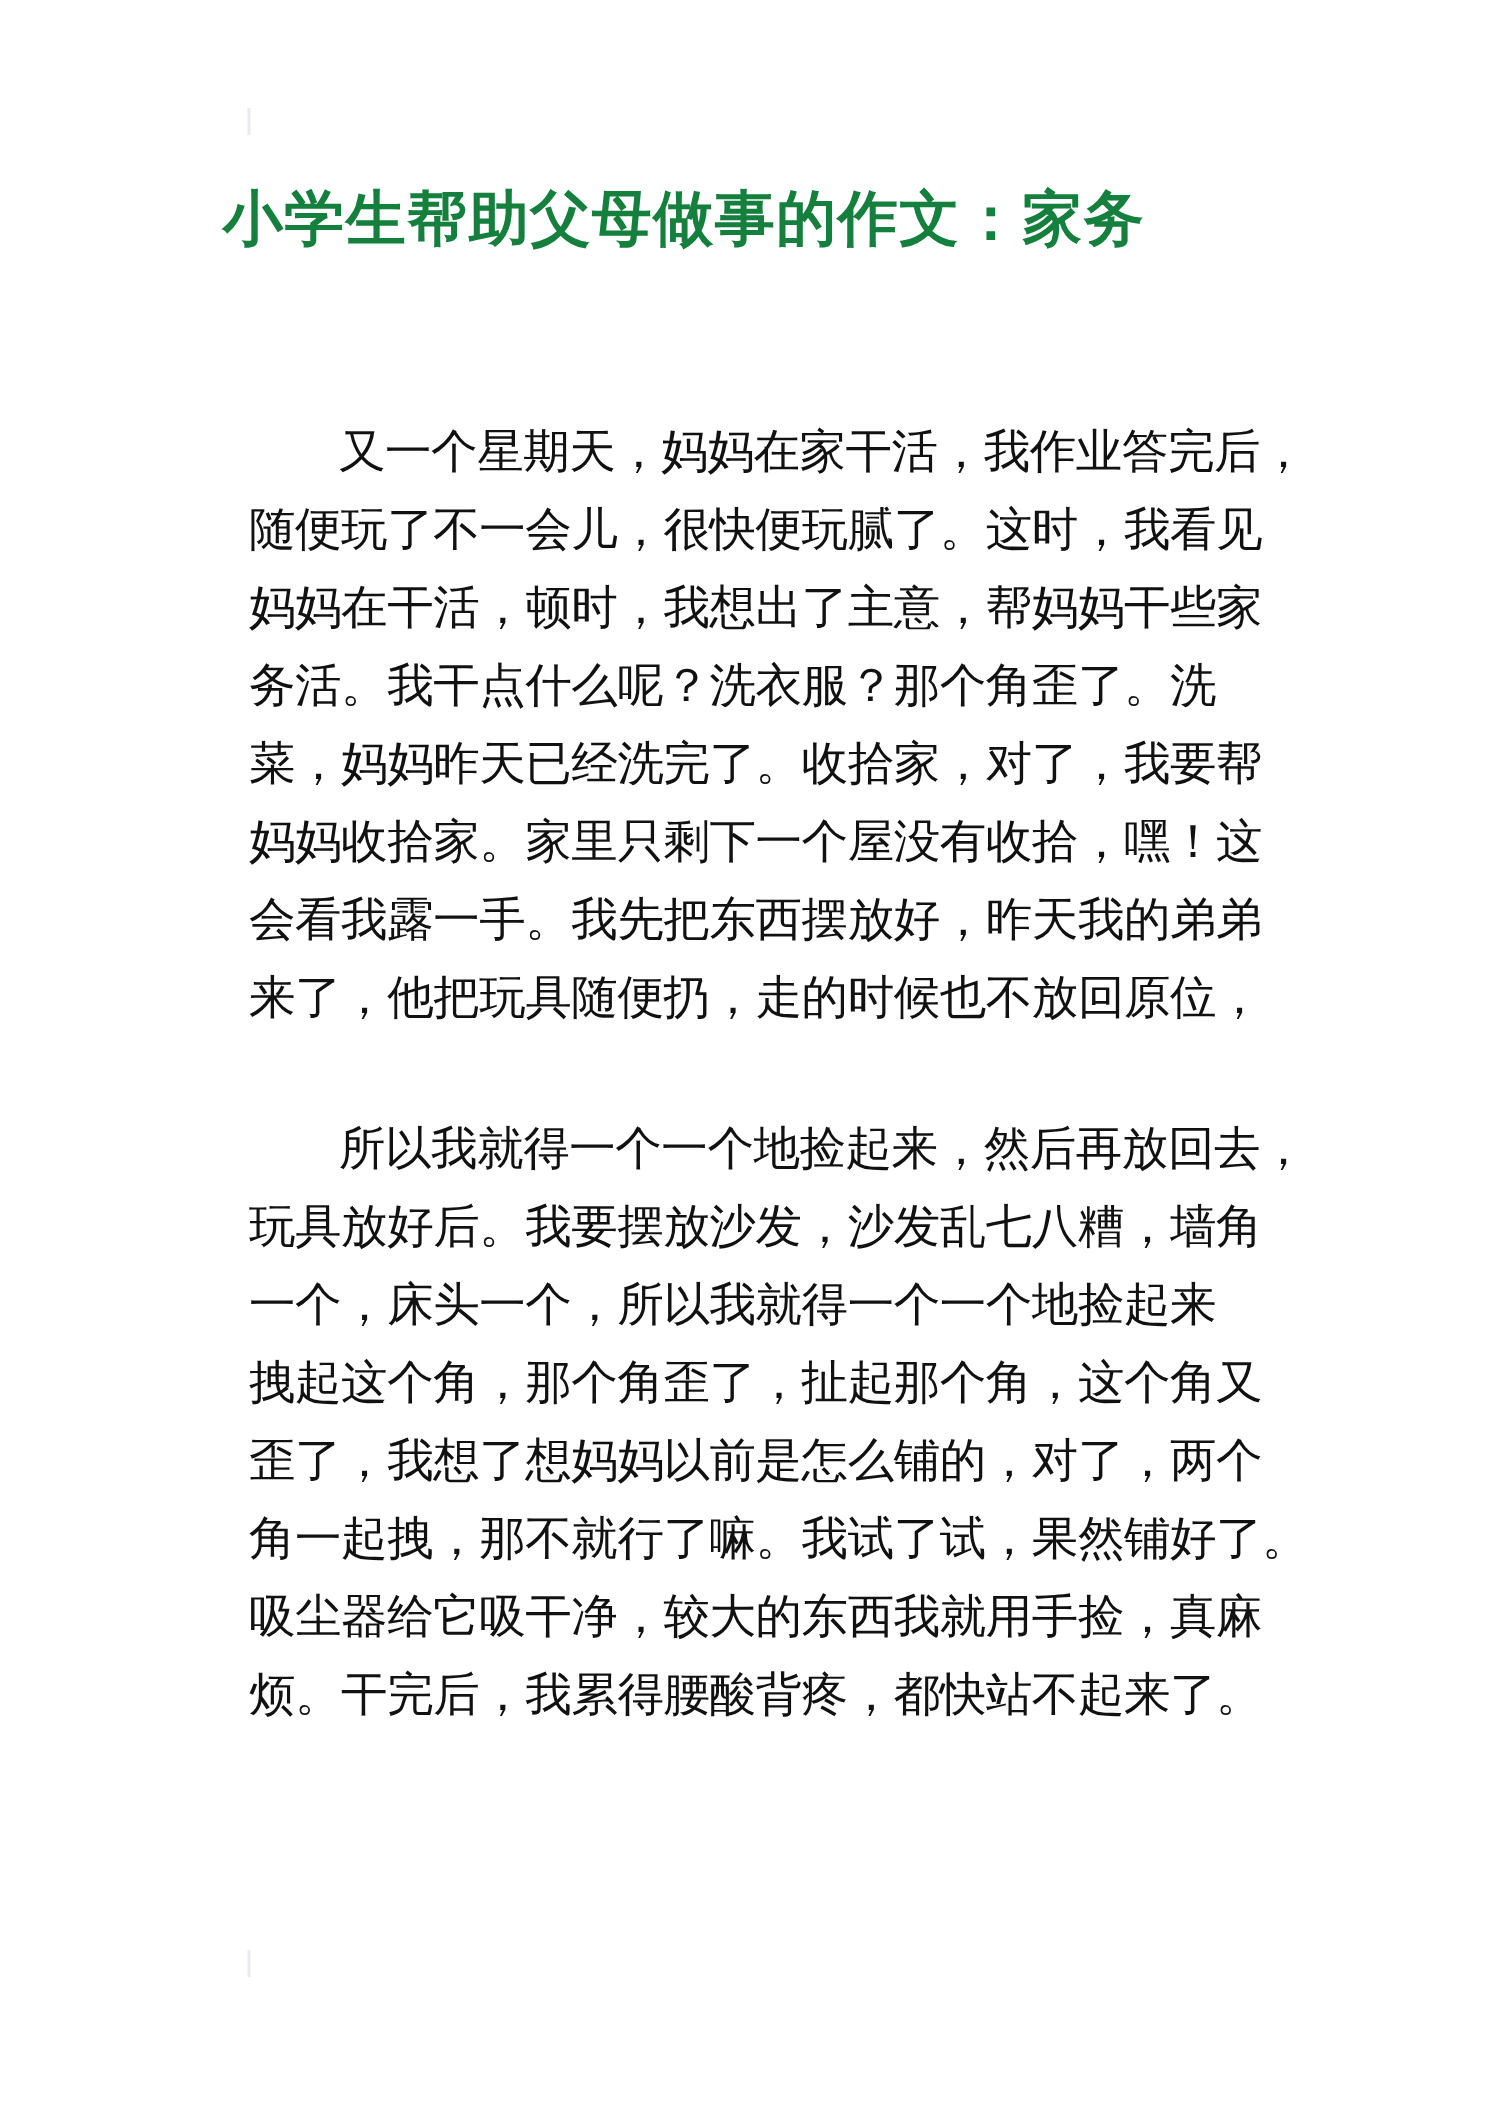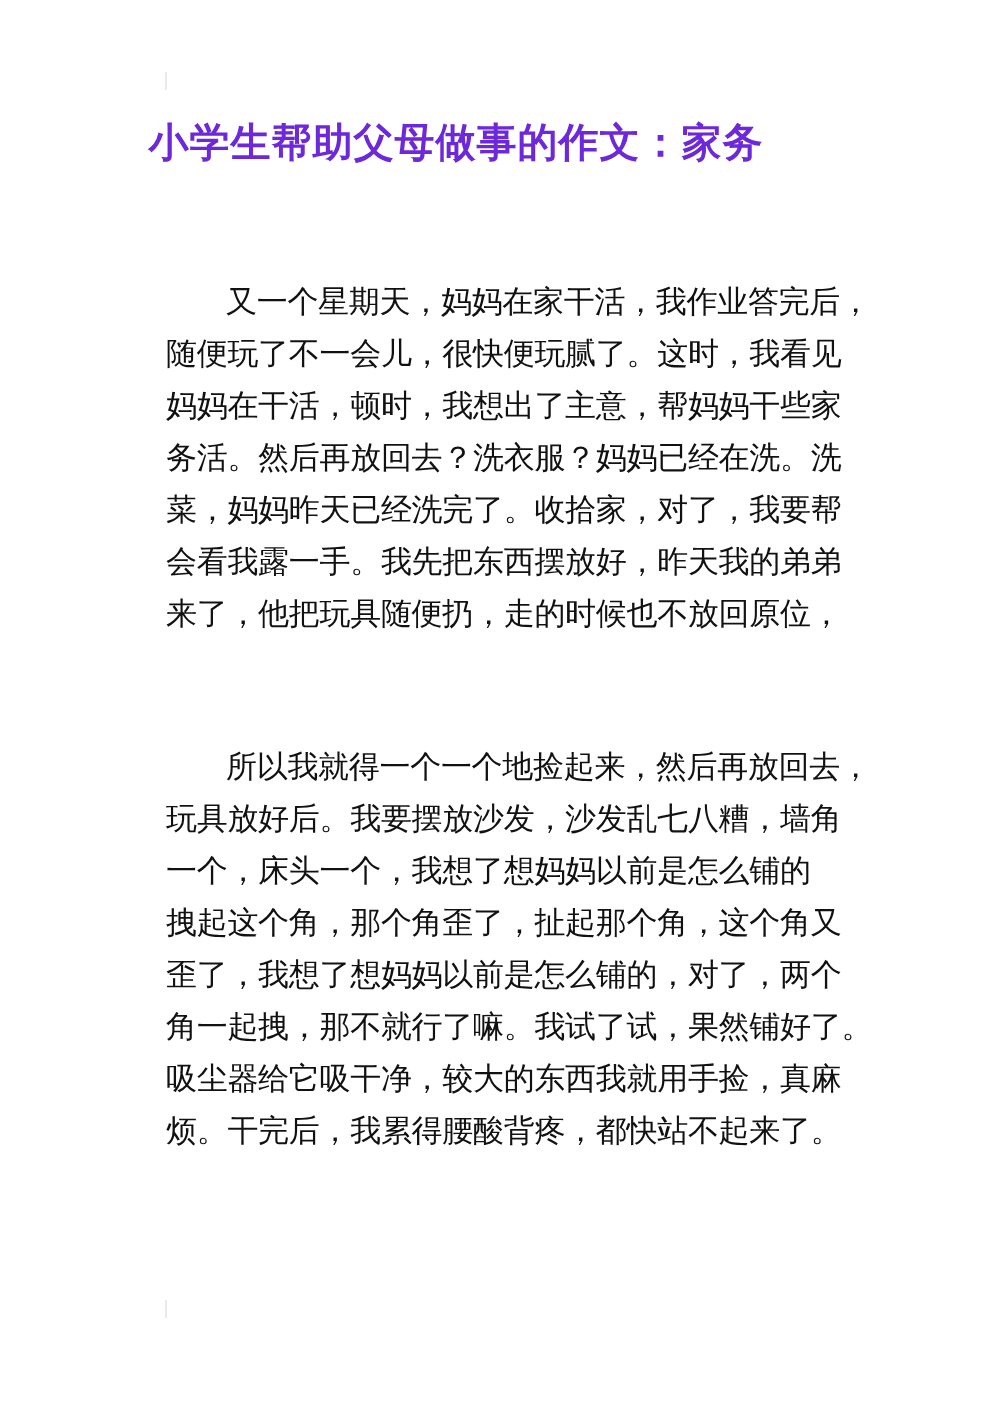--- a/index.html
+++ b/index.html
@@ -30,26 +30,26 @@
       background: #ece8f0;
     }
     .margin-mark.top { top: 72px; }
     .margin-mark.bottom { top: 1300px; }
     .title {
       position: absolute;
       top: 118px;
       left: 0;
       width: 912px;
       text-align: center;
-      font-family: Liberation Mono, monospace;
+      font-family: Liberation Sans, sans-serif;
       font-weight: bold;
       font-size: 40px;
       line-height: 56px;
       letter-spacing: 1px;
-      color: #6d28d9;
+      color: #15803d;
       margin: 0;
     }
     .paragraph {
       position: absolute;
       left: 166px;
       width: 680px;
       margin: 0;
     }
     .line {
       display: block;
@@ -71,30 +71,31 @@
 
 <div class="page">
   <div class="margin-mark top"></div>
 
   <h1 class="title">小学生帮助父母做事的作文：家务</h1>
 
   <div class="paragraph" id="para-1">
     <span class="line indent">又一个星期天，妈妈在家干活，我作业答完后，</span>
     <span class="line">随便玩了不一会儿，很快便玩腻了。这时，我看见</span>
     <span class="line">妈妈在干活，顿时，我想出了主意，帮妈妈干些家</span>
-    <span class="line">务活。然后再放回去？洗衣服？妈妈已经在洗。洗</span>
+    <span class="line">务活。我干点什么呢？洗衣服？那个角歪了。洗</span>
     <span class="line">菜，妈妈昨天已经洗完了。收拾家，对了，我要帮</span>
+    <span class="line">妈妈收拾家。家里只剩下一个屋没有收拾，嘿！这</span>
     <span class="line">会看我露一手。我先把东西摆放好，昨天我的弟弟</span>
     <span class="line">来了，他把玩具随便扔，走的时候也不放回原位，</span>
   </div>
 
   <div class="paragraph" id="para-2">
     <span class="line indent">所以我就得一个一个地捡起来，然后再放回去，</span>
     <span class="line">玩具放好后。我要摆放沙发，沙发乱七八糟，墙角</span>
-    <span class="line">一个，床头一个，我想了想妈妈以前是怎么铺的</span>
+    <span class="line">一个，床头一个，所以我就得一个一个地捡起来</span>
     <span class="line">拽起这个角，那个角歪了，扯起那个角，这个角又</span>
     <span class="line">歪了，我想了想妈妈以前是怎么铺的，对了，两个</span>
     <span class="line">角一起拽，那不就行了嘛。我试了试，果然铺好了。</span>
     <span class="line">吸尘器给它吸干净，较大的东西我就用手捡，真麻</span>
     <span class="line">烦。干完后，我累得腰酸背疼，都快站不起来了。</span>
   </div>
 
   <div class="margin-mark bottom"></div>
 </div>
 

